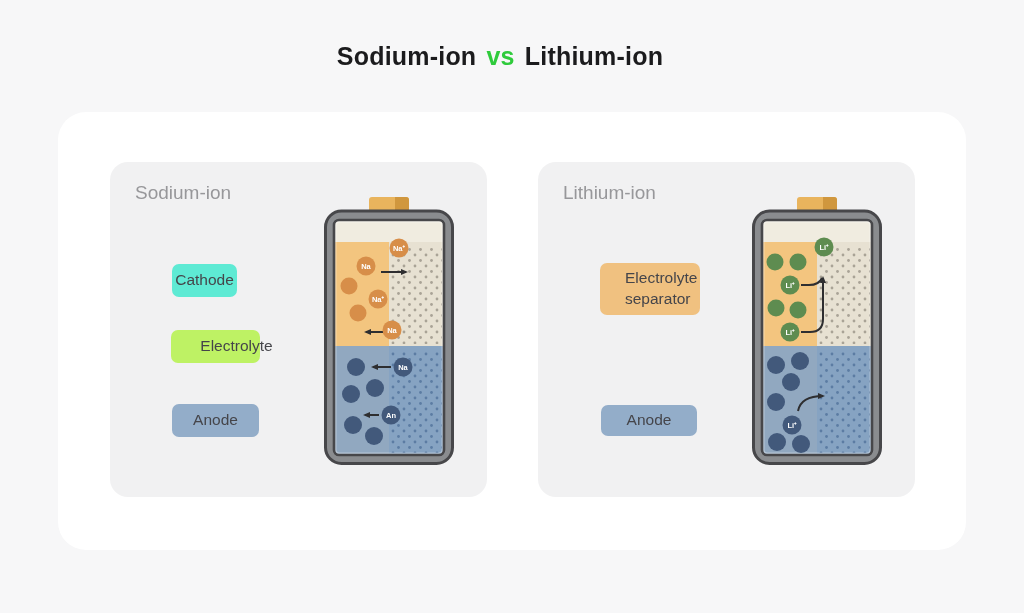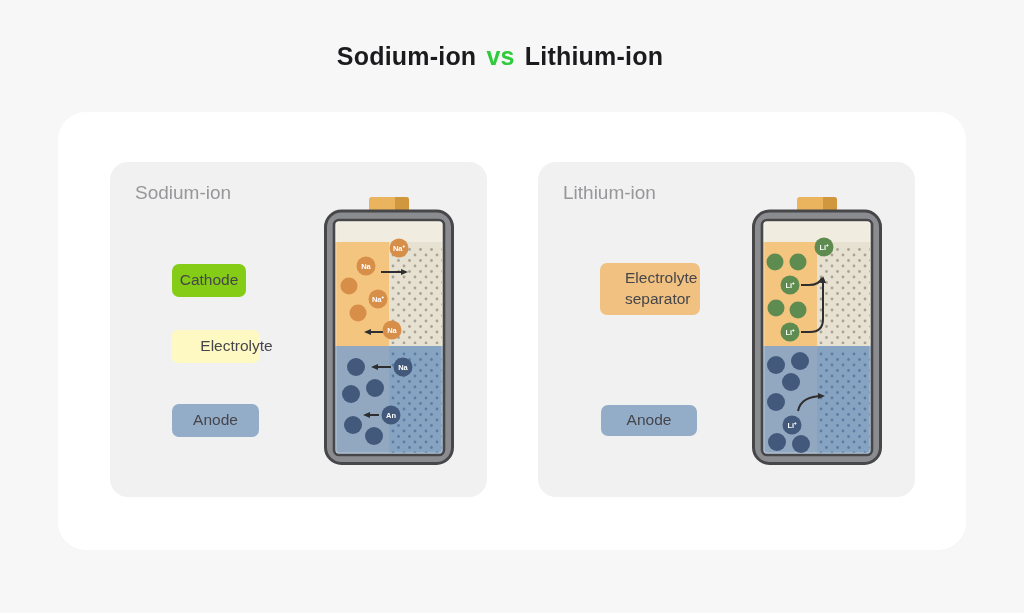--- a/index.html
+++ b/index.html
@@ -42,22 +42,22 @@
   <span>Sodium-ion</span>
   <span class="vs" style="color: rgb(47, 203, 60);">vs</span>
   <span>Lithium-ion</span>
 </div>
 
 <div class="card" style="background: rgb(255, 255, 255);">
 
   <div class="panel left" style="background: rgb(241, 241, 242);">
     <div class="panel-title" style="color: rgb(151, 151, 154);">Sodium-ion</div>
     <div class="labels">
-        <div class="chip" style="left: 62px; top: 102px; width: 74px; height: 33px; background: #84cc16; color: rgb(69, 69, 74);">Cathode</div>
-        <div class="chip" style="left: 61px; top: 168px; width: 89px; height: 33px; background: #fef9c3; color: rgb(69, 69, 74); padding-left: 42px;">Electrolyte</div>
+        <div class="chip" style="left: 62px; top: 102px; width: 65px; height: 33px; background: #5eead4; color: rgb(69, 69, 74);">Cathode</div>
+        <div class="chip" style="left: 61px; top: 168px; width: 89px; height: 33px; background: #bef264; color: rgb(69, 69, 74); padding-left: 42px;">Electrolyte</div>
         <div class="chip" style="left: 62px; top: 242px; width: 87px; height: 33px; background: rgb(147, 173, 201); color: rgb(69, 69, 74);">Anode</div>
       </div>
     <div class="battery-holder"><svg width="130" height="268" viewBox="0 0 130 268">
           <defs>
     <clipPath id="clip0">
               <rect x="10" y="23" width="110" height="235" rx="5"></rect>
             </clipPath>
     <pattern id="dotsBeige0" width="11" height="11" patternUnits="userSpaceOnUse">
       <circle cx="3" cy="3" r="1.4" fill="#a9a396"></circle>
               <circle cx="8.5" cy="8.5" r="1.4" fill="#a9a396"></circle>

